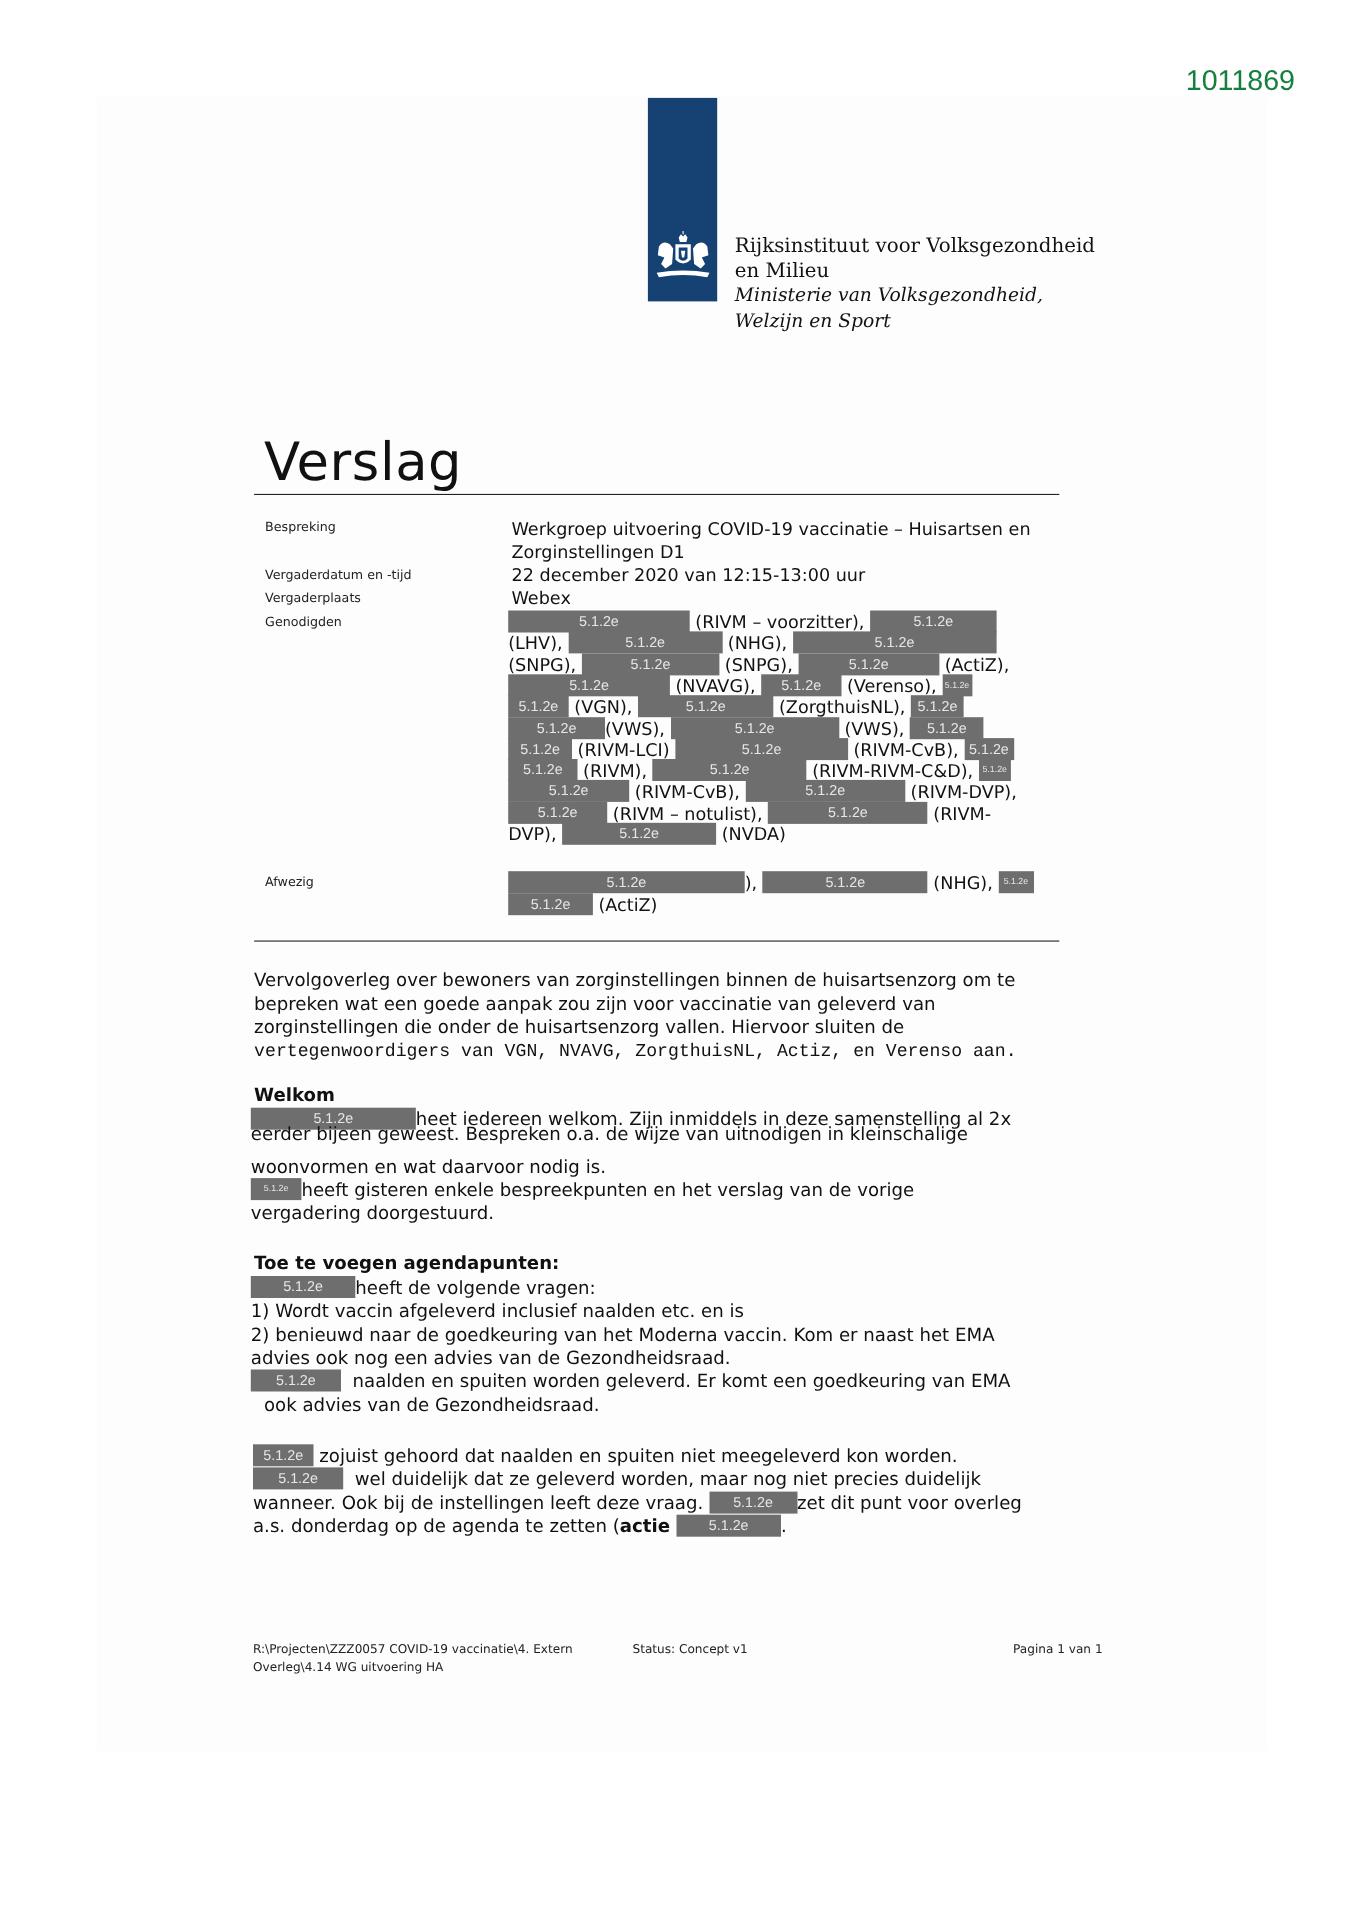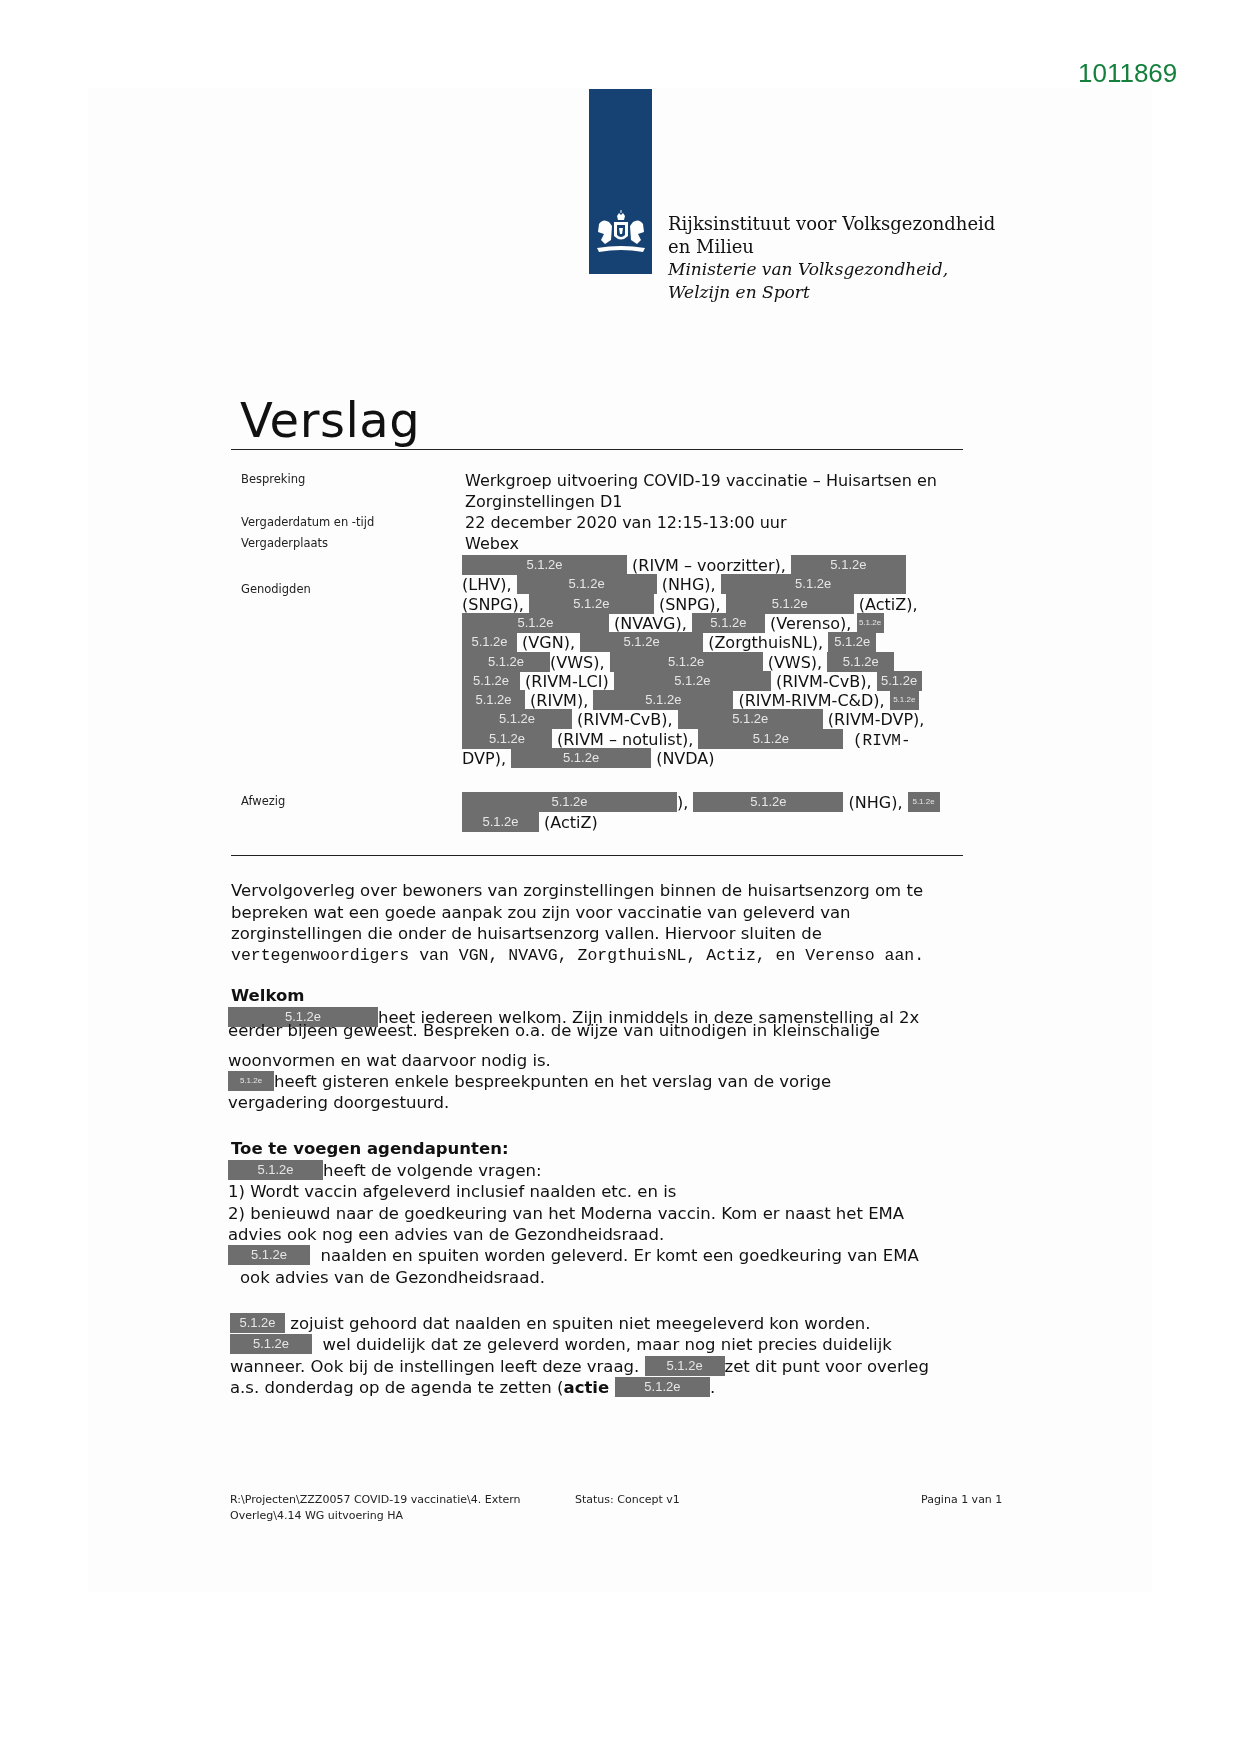--- a/index.html
+++ b/index.html
@@ -79,39 +79,39 @@
   <div class="it">Ministerie van Volksgezondheid,</div>
   <div class="it">Welzijn en Sport</div>
 </div>
 
 <div class="title">Verslag</div>
 <div class="rule" style="top:449px; width:732px;"></div>
 
 <div class="lbl" style="top:472px;">Bespreking</div>
 <div class="lbl" style="top:515px;">Vergaderdatum en -tijd</div>
 <div class="lbl" style="top:536px;">Vergaderplaats</div>
-<div class="lbl" style="top:582px;text-align:right;">Genodigden</div>
+<div class="lbl" style="top:558px;text-align:right;">Genodigden</div>
 <div class="lbl" style="top:794px;">Afwezig</div>
 
 <div class="meta-line" style="top:470px;">Werkgroep uitvoering COVID-19 vaccinatie – Huisartsen en</div>
 <div class="meta-line" style="top:491px;">Zorginstellingen D1</div>
 <div class="meta-line" style="top:512px;">22 december 2020 van 12:15-13:00 uur</div>
 <div class="meta-line" style="top:533px;">Webex</div>
 
 <div id="genodigden">
     <div class="att-line" style="left: 462px; top: 555px;"><span class="red" style="width: 165px; background: rgb(110, 110, 110);">5.1.2e</span><span style="white-space: pre;"> (RIVM – voorzitter), </span><span class="red" style="width: 115px; background: rgb(110, 110, 110);">5.1.2e</span></div>
     <div class="att-line" style="left: 462px; top: 574.3px;"><span style="white-space: pre;">(LHV), </span><span class="red" style="width: 140px; background: rgb(110, 110, 110);">5.1.2e</span><span style="white-space: pre;"> (NHG), </span><span class="red" style="width: 185px; background: rgb(110, 110, 110);">5.1.2e</span></div>
     <div class="att-line" style="left: 462px; top: 593.6px;"><span style="white-space: pre;">(SNPG), </span><span class="red" style="width: 125px; background: rgb(110, 110, 110);">5.1.2e</span><span style="white-space: pre;"> (SNPG), </span><span class="red" style="width: 128px; background: rgb(110, 110, 110);">5.1.2e</span><span style="white-space: pre;"> (ActiZ),</span></div>
     <div class="att-line" style="left: 462px; top: 612.9px;"><span class="red" style="width: 147px; background: rgb(110, 110, 110);">5.1.2e</span><span style="white-space: pre;"> (NVAVG), </span><span class="red" style="width: 73px; background: rgb(110, 110, 110);">5.1.2e</span><span style="white-space: pre;"> (Verenso), </span><span class="red sm" style="width: 27px; background: rgb(110, 110, 110);">5.1.2e</span></div>
     <div class="att-line" style="left: 462px; top: 632.2px;"><span class="red" style="width: 55px; background: rgb(110, 110, 110);">5.1.2e</span><span style="white-space: pre;"> (VGN), </span><span class="red" style="width: 123px; background: rgb(110, 110, 110);">5.1.2e</span><span style="white-space: pre;"> (ZorgthuisNL), </span><span class="red" style="width: 48px; background: rgb(110, 110, 110);">5.1.2e</span></div>
     <div class="att-line" style="left: 462px; top: 651.5px;"><span class="red" style="width: 88px; background: rgb(110, 110, 110);">5.1.2e</span><span style="white-space: pre;">(VWS), </span><span class="red" style="width: 153px; background: rgb(110, 110, 110);">5.1.2e</span><span style="white-space: pre;"> (VWS), </span><span class="red" style="width: 67px; background: rgb(110, 110, 110);">5.1.2e</span></div>
     <div class="att-line" style="left: 462px; top: 670.8px;"><span class="red" style="width: 58px; background: rgb(110, 110, 110);">5.1.2e</span><span style="white-space: pre;"> (RIVM-LCI) </span><span class="red" style="width: 157px; background: rgb(110, 110, 110);">5.1.2e</span><span style="white-space: pre;"> (RIVM-CvB), </span><span class="red" style="width: 45px; background: rgb(110, 110, 110);">5.1.2e</span></div>
     <div class="att-line" style="left: 462px; top: 690.1px;"><span class="red" style="width: 63px; background: rgb(110, 110, 110);">5.1.2e</span><span style="white-space: pre;"> (RIVM), </span><span class="red" style="width: 140px; background: rgb(110, 110, 110);">5.1.2e</span><span style="white-space: pre;"> (RIVM-RIVM-C&amp;D), </span><span class="red sm" style="width: 29px; background: rgb(110, 110, 110);">5.1.2e</span></div>
     <div class="att-line" style="left: 462px; top: 709.4px;"><span class="red" style="width: 110px; background: rgb(110, 110, 110);">5.1.2e</span><span style="white-space: pre;"> (RIVM-CvB), </span><span class="red" style="width: 145px; background: rgb(110, 110, 110);">5.1.2e</span><span style="white-space: pre;"> (RIVM-DVP),</span></div>
-    <div class="att-line" style="left: 462px; top: 728.7px;"><span class="red" style="width: 90px; background: rgb(110, 110, 110);">5.1.2e</span><span style="white-space: pre;"> (RIVM – notulist), </span><span class="red" style="width: 145px; background: rgb(110, 110, 110);">5.1.2e</span><span style="white-space: pre; font-family: Liberation Mono, monospace;"> (RIVM-</span></div>
+    <div class="att-line" style="left: 462px; top: 728.7px;"><span class="red" style="width: 90px; background: rgb(110, 110, 110);">5.1.2e</span><span style="white-space: pre;"> (RIVM – notulist), </span><span class="red" style="width: 145px; background: rgb(110, 110, 110);">5.1.2e</span><span style="white-space: pre;"> (RIVM-</span></div>
     <div class="att-line" style="left: 462px; top: 748px;"><span style="white-space: pre;">DVP), </span><span class="red" style="width: 140px; background: rgb(110, 110, 110);">5.1.2e</span><span style="white-space: pre;"> (NVDA)</span></div>
   </div>
 <div id="afwezig">
     <div class="att-line" style="left: 462px; top: 792px;"><span class="red" style="width: 215px; background: rgb(110, 110, 110);">5.1.2e</span><span style="white-space: pre;">), </span><span class="red" style="width: 150px; background: rgb(110, 110, 110);">5.1.2e</span><span style="white-space: pre;"> (NHG), </span><span class="red sm" style="width: 32px; background: rgb(110, 110, 110);">5.1.2e</span></div>
     <div class="att-line" style="left: 462px; top: 812px;"><span class="red" style="width: 77px; background: rgb(110, 110, 110);">5.1.2e</span><span style="white-space: pre;"> (ActiZ)</span></div>
   </div>
 
 <div class="rule" style="top:855px; width:732px;"></div>
 
 <div id="intro">

